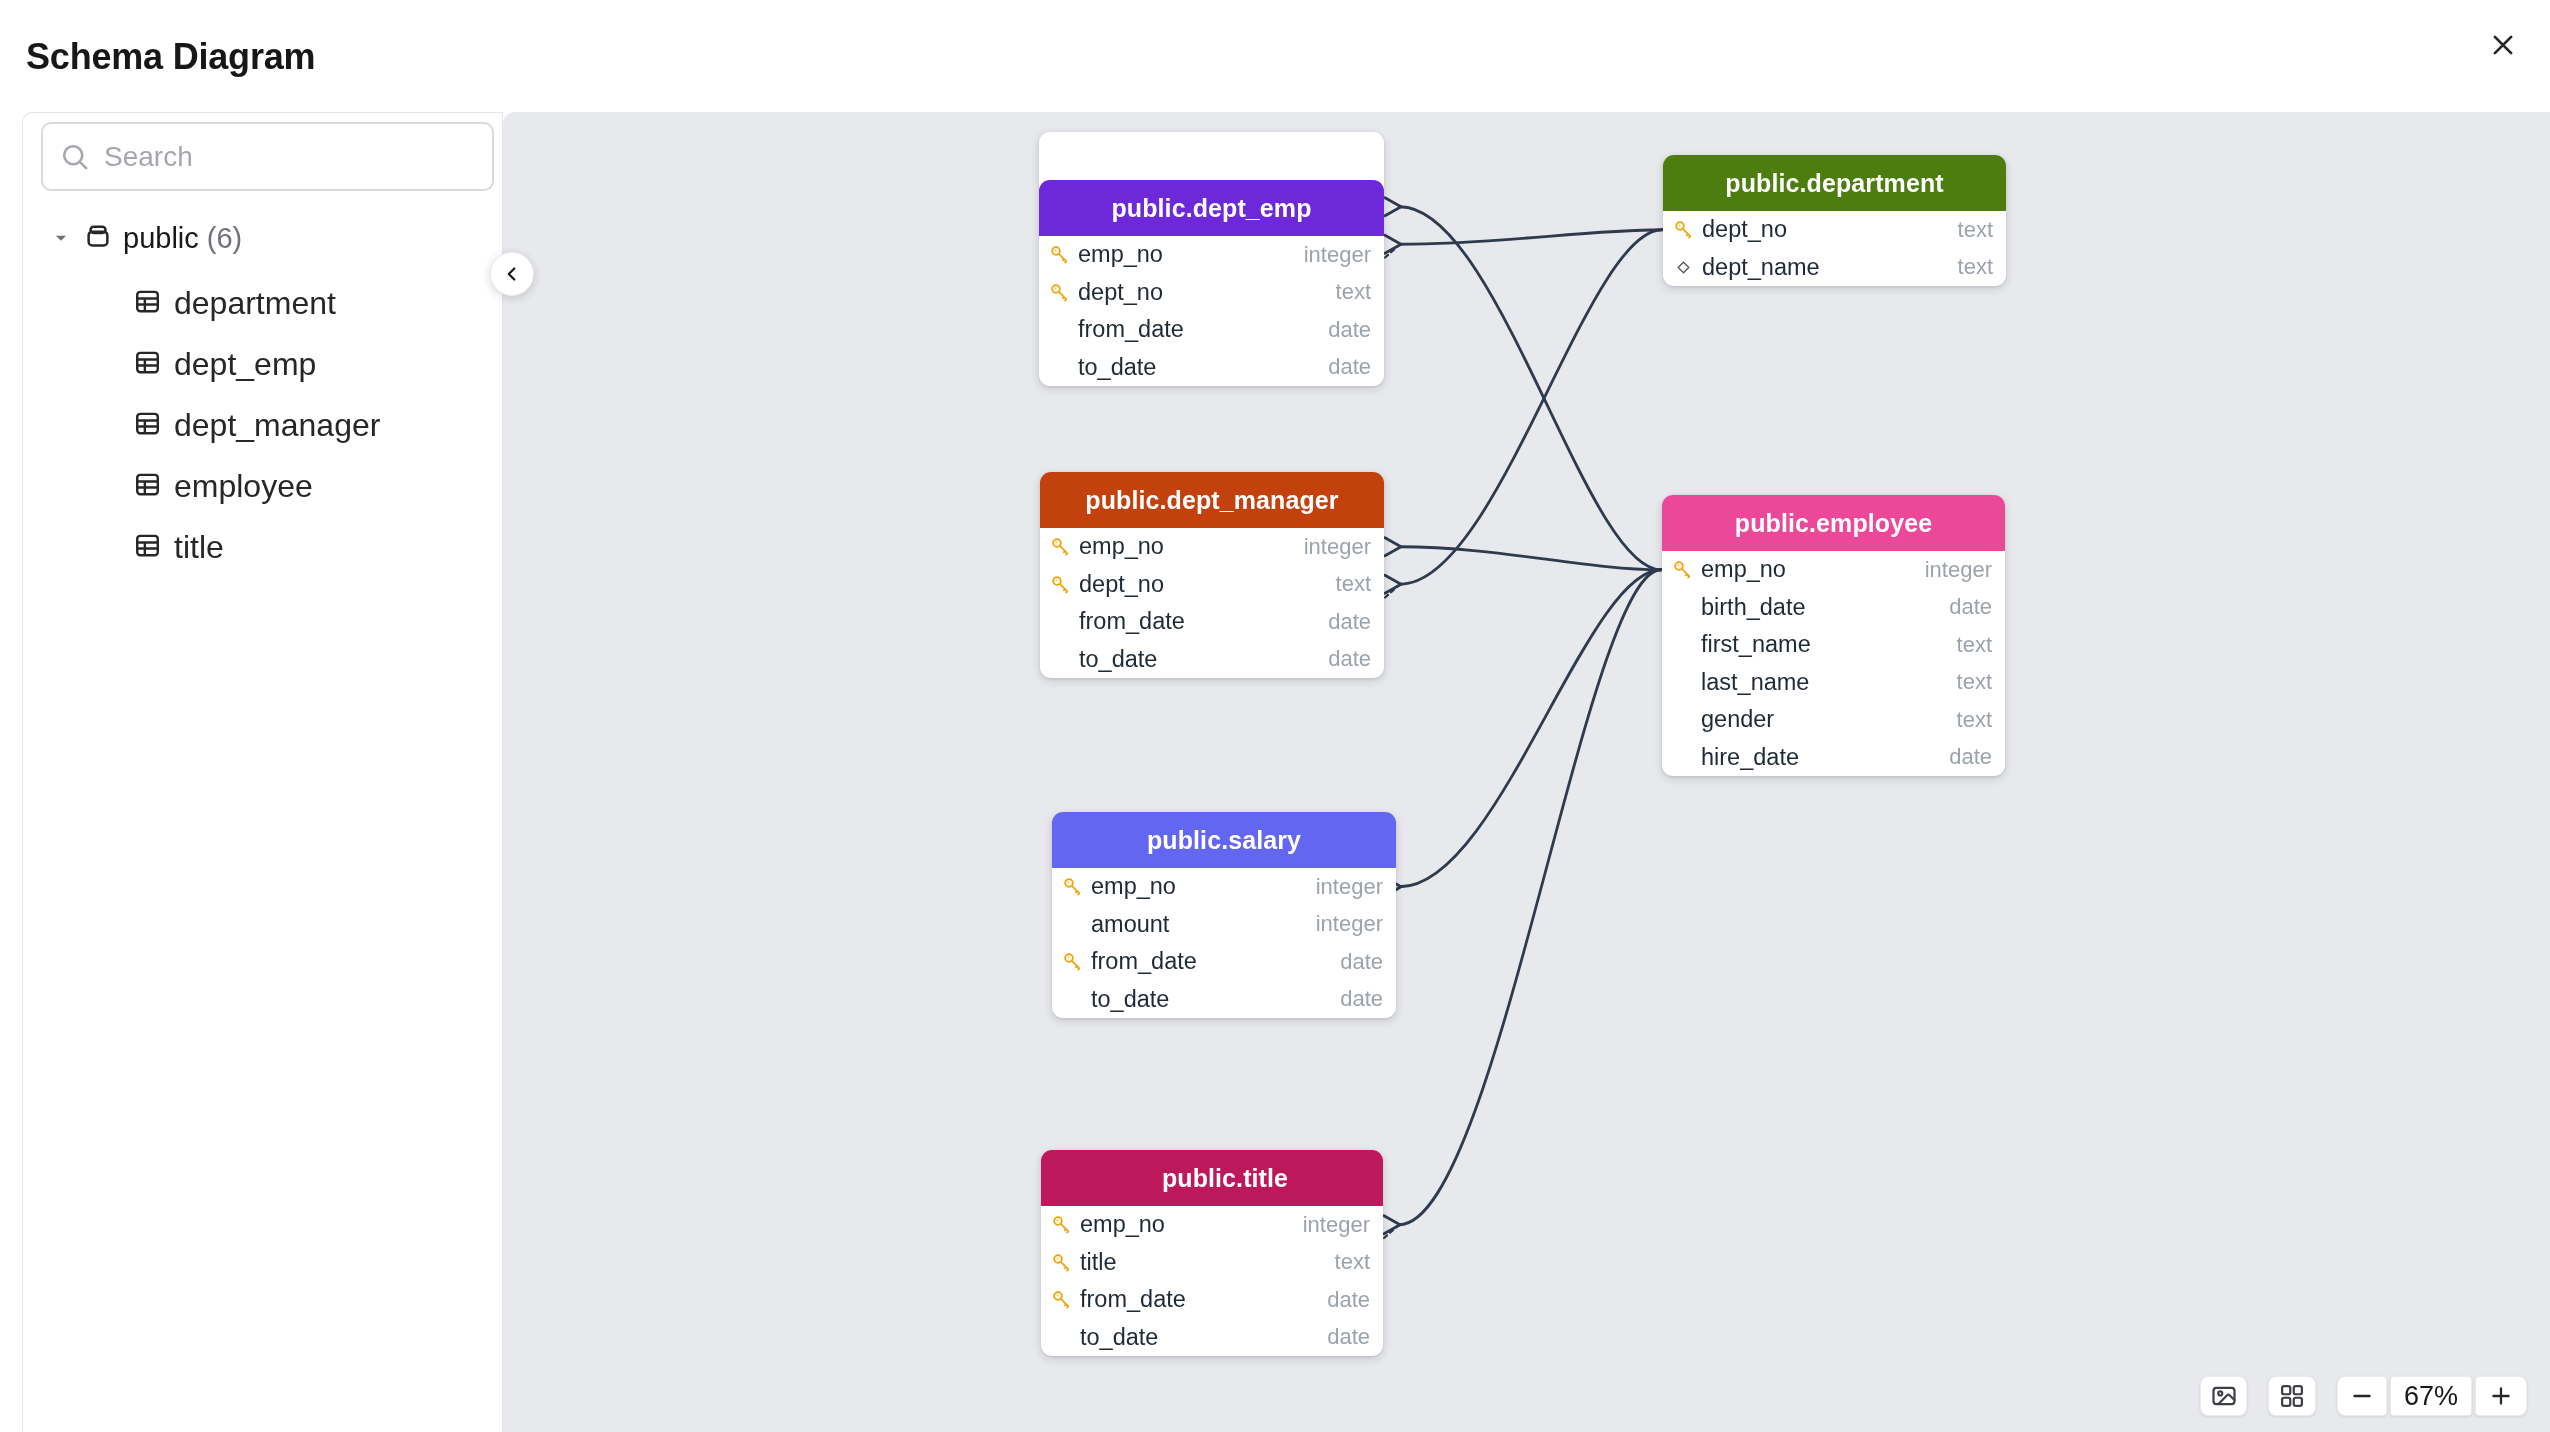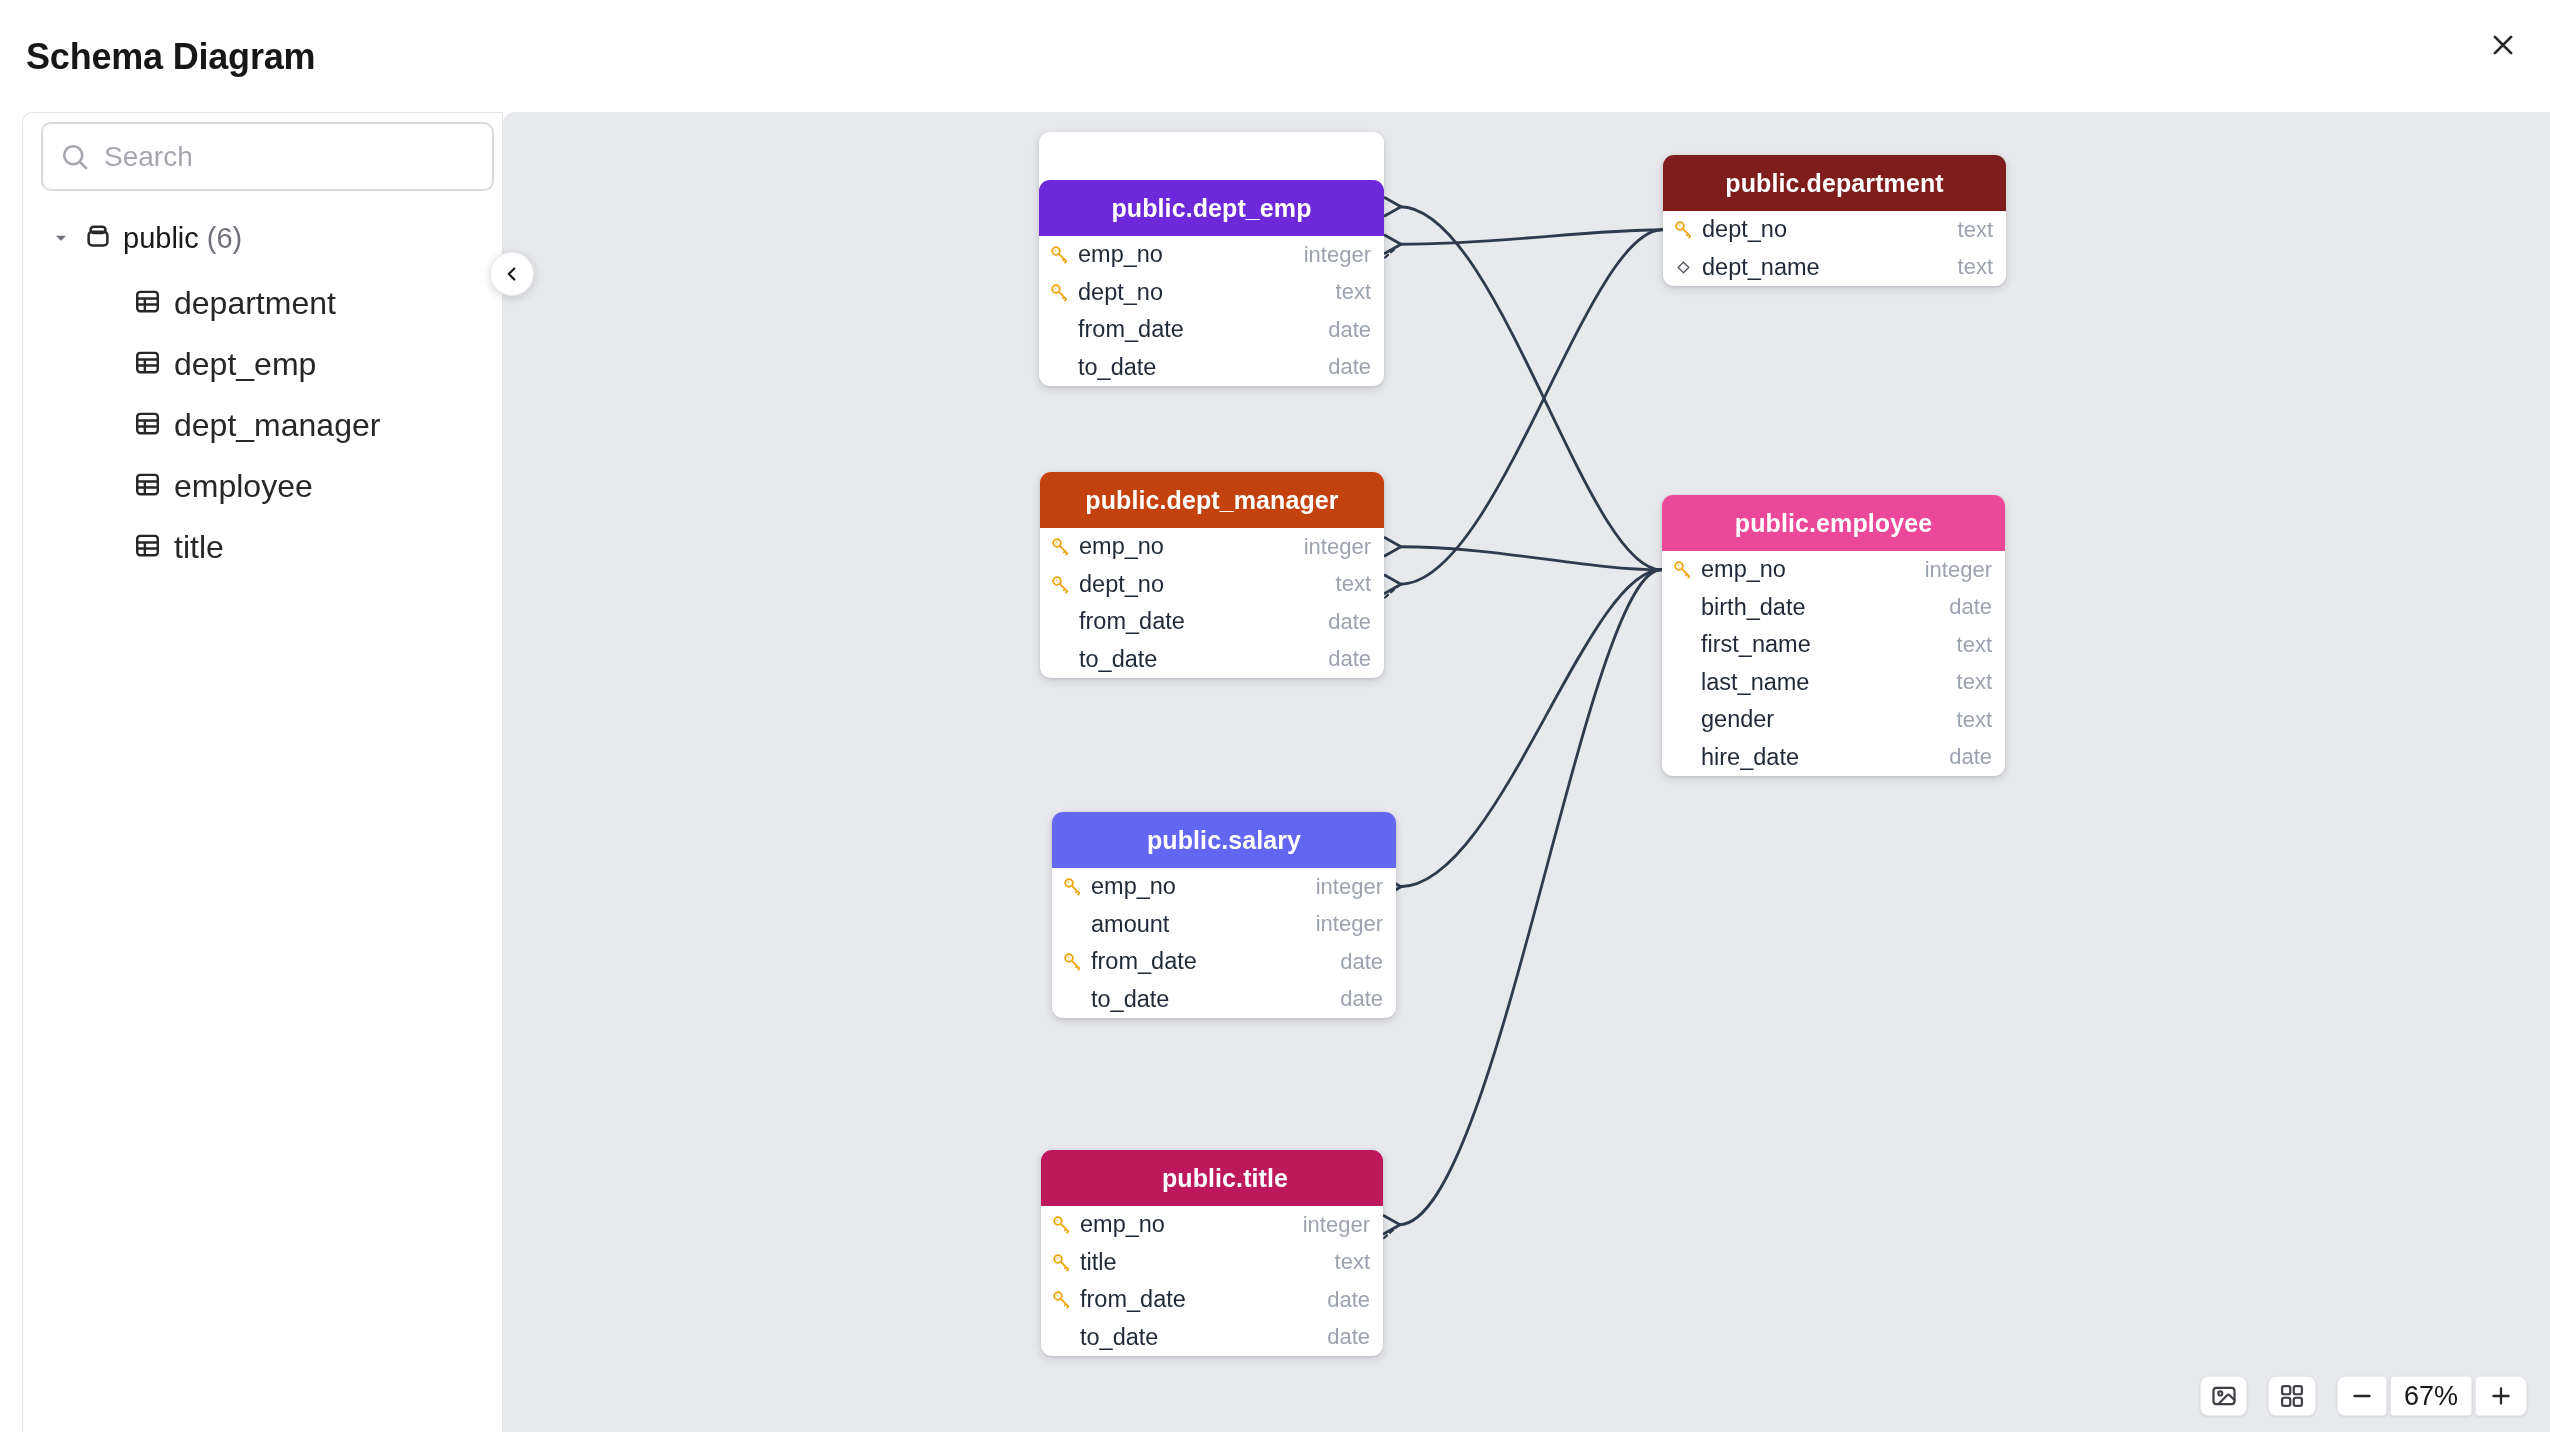--- a/index.html
+++ b/index.html
@@ -157,21 +157,21 @@
 
   <div class="node-row">
     <span class="row-icon"></span>
     <span class="col-name">to_date</span>
     <span class="col-type">date</span>
   </div>
 </div>
   </div>
 
   <div class="node" style="left: 1663px; top: 155px; width: 343px;">
-    <div class="node-header" style="background: #7f1d1d;">public.department</div>
+    <div class="node-header" style="background: #4d7c0f;">public.department</div>
     <div class="node-body">
   <div class="node-row">
     <span class="row-icon">
               <svg width="21" height="21" viewBox="0 0 24 24" fill="none" stroke="#F0A30B" stroke-width="2" stroke-linecap="round" stroke-linejoin="round">
                 <circle cx="8" cy="8" r="4.4" fill="#FFF6DE"></circle>
                 <circle cx="7.1" cy="7.1" r="0.7" fill="#F0A30B" stroke="none"></circle>
                 <path d="M11.3 11.3 L19.8 19.8 M17.2 17.2 L15.8 18.6 M19.8 19.8 L18.4 21.2"></path>
               </svg>
             </span>
     <span class="col-name">dept_no</span>

